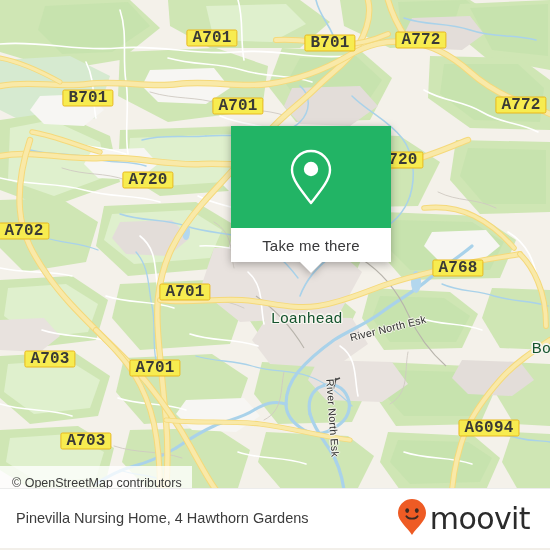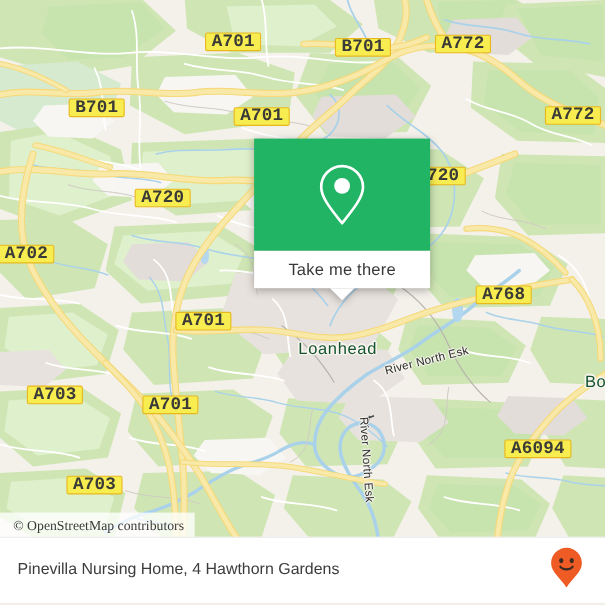--- a/index.html
+++ b/index.html
@@ -108,26 +108,26 @@
     border-top: 11px solid #ffffff;
   }
 
   
   #attribution {
     position: absolute;
     left: 0;
     top: 466px;
     height: 24px;
     display: flex;
-    align-items: center;
+    align-items: flex-end;
     padding: 0 10px 0 12px;
     background: rgba(255,255,255,0.78);
     color: #3a3a3a;
     font-size: 12.5px;
-    font-family: Liberation Serif, serif;
+    font-family: Liberation Sans, sans-serif;
     white-space: nowrap;
   }
 
   
   #footer {
     position: absolute;
     left: 0;
     top: 488px;
     width: 550px;
     height: 60px;
@@ -407,21 +407,21 @@
       <div class="shield" style="left:238px;top:106px">A701</div>
       <div class="shield" style="left:521px;top:105px">A772</div>
       <div class="shield" style="left:398px;top:160px">A720</div>
       <div class="shield" style="left:148px;top:180px">A720</div>
       <div class="shield" style="left:24px;top:231px">A702</div>
       <div class="shield" style="left:458px;top:268px">A768</div>
       <div class="shield" style="left:185px;top:292px">A701</div>
       <div class="shield" style="left:50px;top:359px">A703</div>
       <div class="shield" style="left:155px;top:368px">A701</div>
       <div class="shield" style="left:86px;top:441px">A703</div>
-      <div class="shield" style="left:489px;top:408px">A6094</div>
+      <div class="shield" style="left:489px;top:428px">A6094</div>
     </div>
 
     <div>
       <div class="place-label" style="left:307px;top:317px">Loanhead</div>
       <div class="place-label" style="left:546px;top:347px">Bon</div>
 
       <div class="river-label" style="left:388px;top:328px;transform:translate(-50%,-50%) rotate(-14deg)">River North Esk</div>
       <div class="river-label" style="left:333px;top:418px;transform:translate(-50%,-50%) rotate(86deg)">River North Esk</div>
     </div>
 
@@ -451,16 +451,17 @@
     </div>
     <div id="brand">
       <span>
         <svg width="30" height="38" viewBox="0 0 30 38" aria-hidden="true">
           <path d="M15,1 C7.3,1 1,7.3 1,15 C1,23 10,29 15,37 C20,29 29,23 29,15 C29,7.3 22.7,1 15,1 Z" fill="#ee5b24"></path>
           <ellipse cx="10.2" cy="12.6" rx="1.9" ry="2.4" fill="#3a2a24"></ellipse>
           <ellipse cx="19.8" cy="12.6" rx="1.9" ry="2.4" fill="#3a2a24"></ellipse>
           <path d="M9.4,18.2 C11.4,21.4 18.6,21.4 20.6,18.2" fill="none" stroke="#3a2a24" stroke-width="1.9" stroke-linecap="round"></path>
         </svg>
       </span>
+      <span id="brand-wordmark">moovit</span>
     </div>
   </div>
 
 </div>
 
 </body></html>

